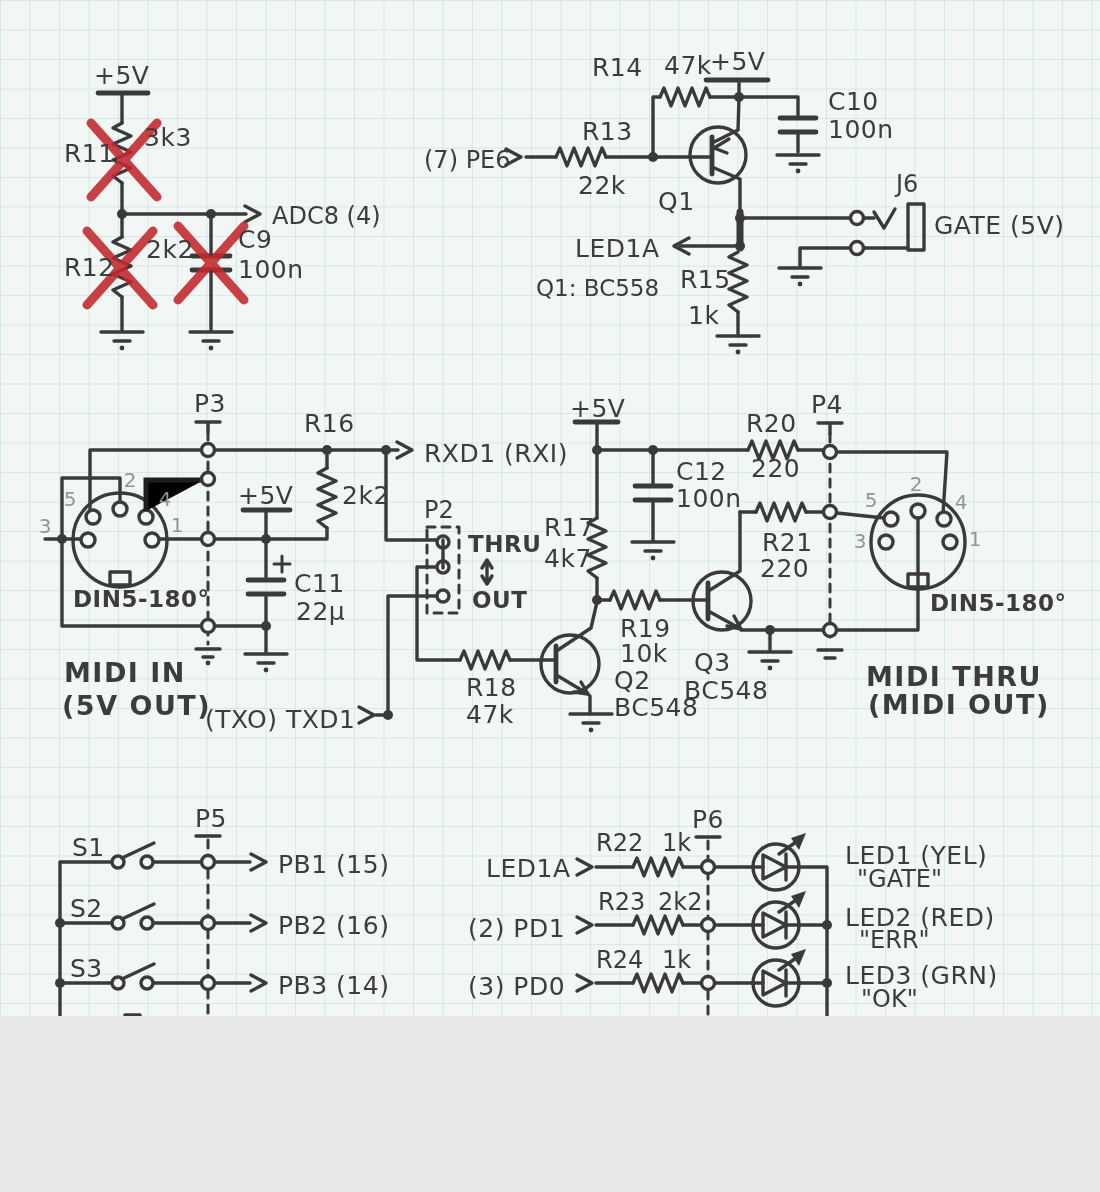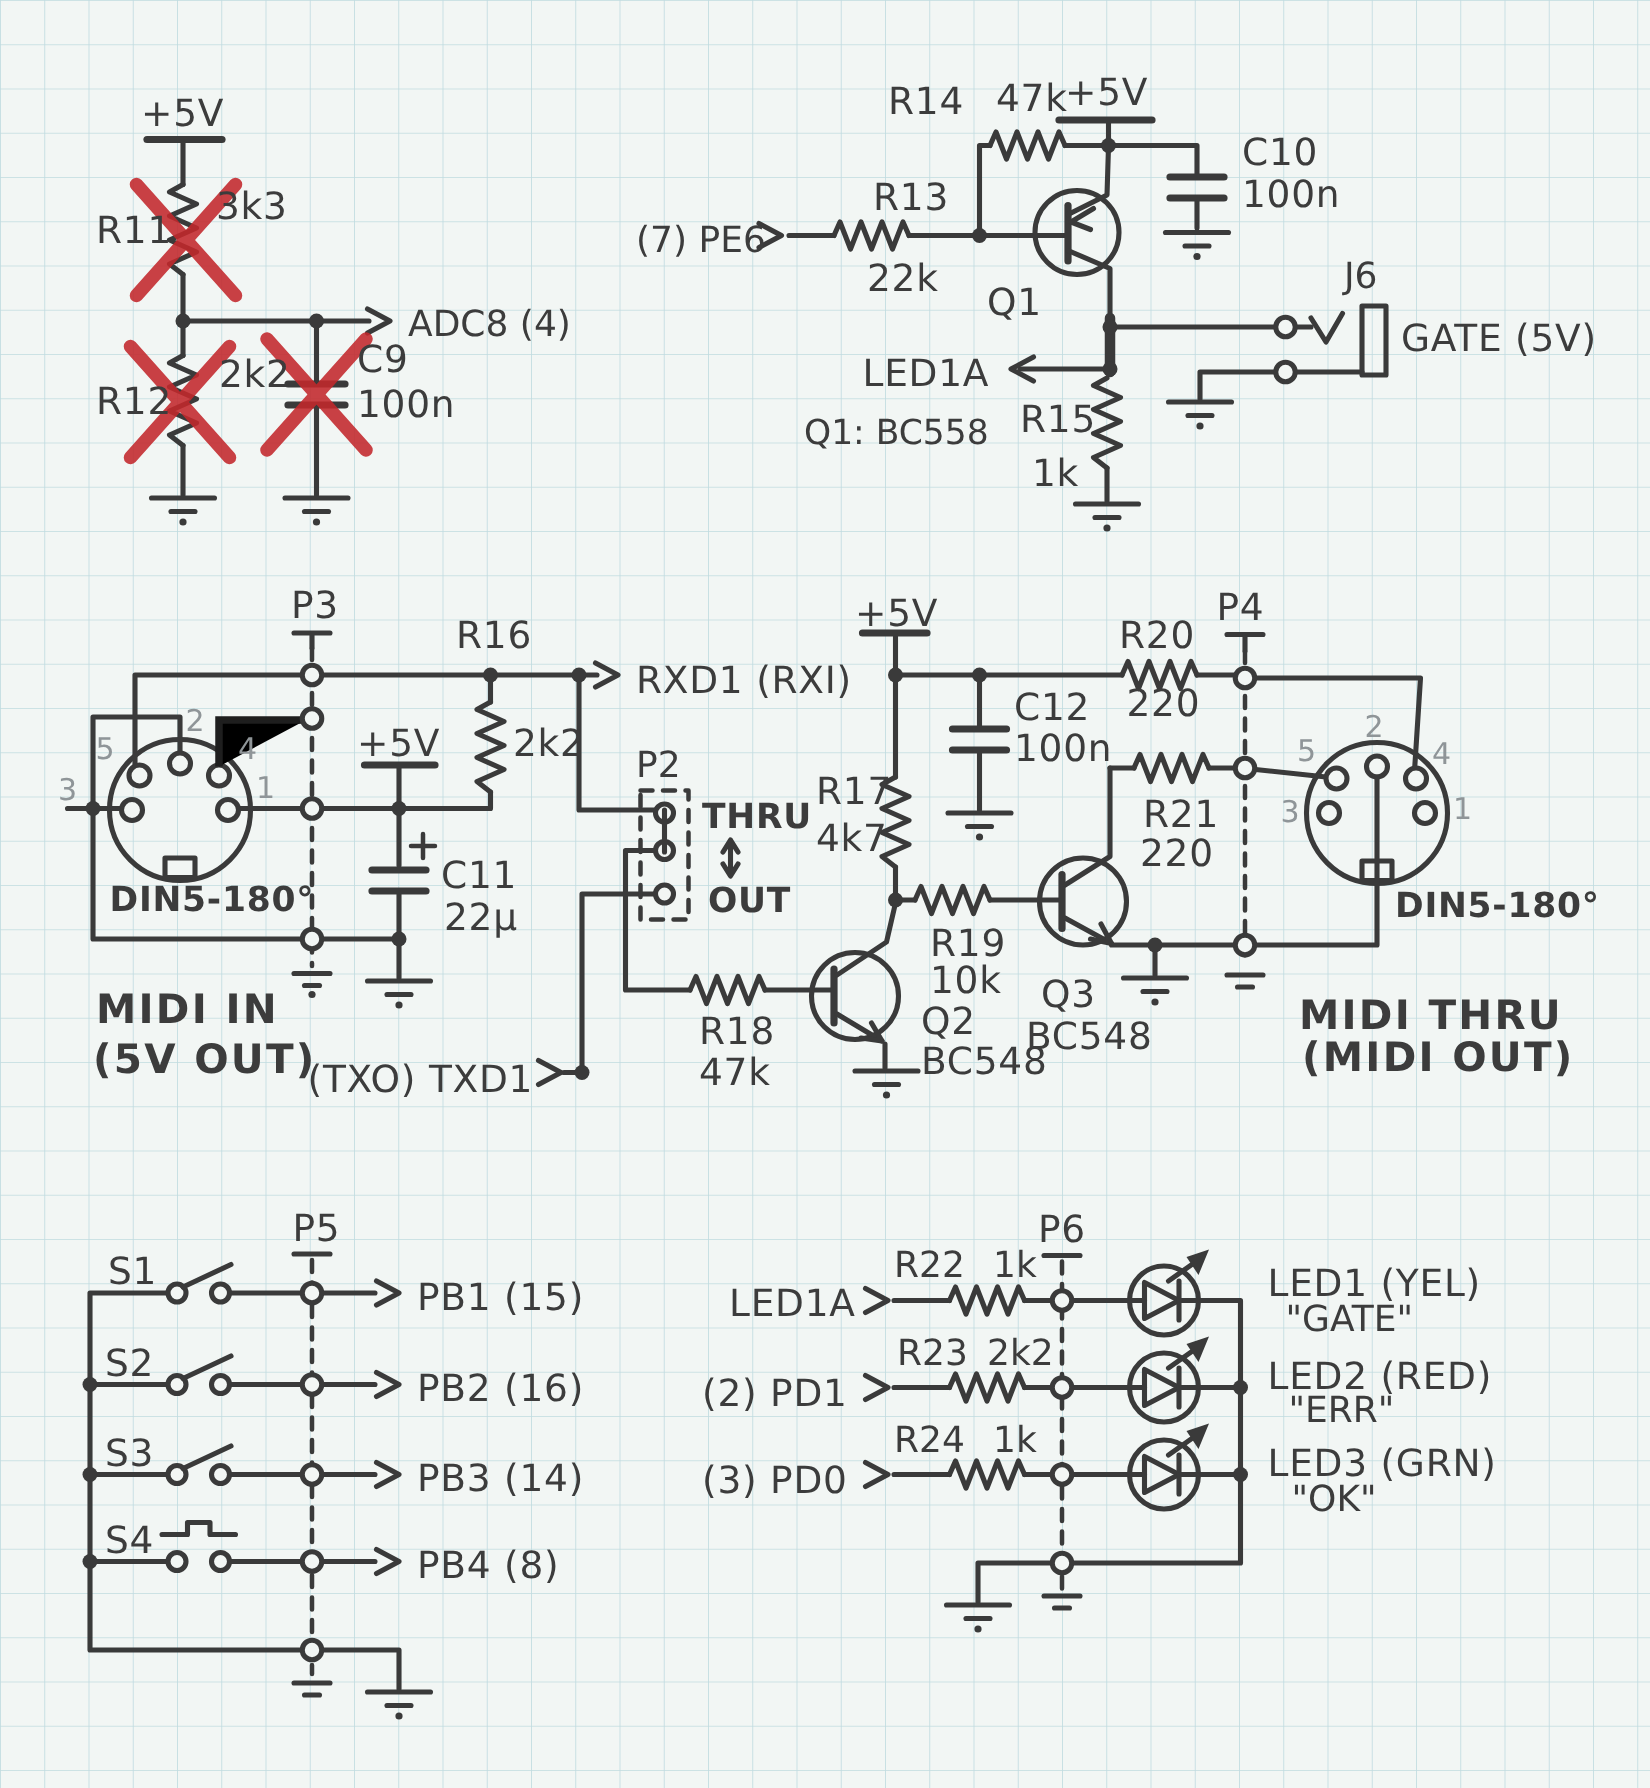--- a/index.html
+++ b/index.html
@@ -1,16 +1,16 @@
 <!DOCTYPE html>
 <html><head>
 <meta charset="utf-8">
 <style>
   html,body{margin:0;padding:0;background:#e8e8e8;}
-  .page{width:1100px;height:1192px;position:relative;background:#f0abfc;}
+  .page{width:1100px;height:1016px;position:relative;background:#f0abfc;}
   svg{display:block;font-family:"DejaVu Sans", sans-serif;}
   .ink{stroke:#3a3a3a;stroke-width:3.4;fill:none;stroke-linecap:round;stroke-linejoin:round;}
   .thick{stroke-width:4.8;}
   .vthick{stroke-width:7;}
   .dark{stroke:#1e1e1e;stroke-width:5;}
   .dash{stroke-dasharray:8 7;stroke-width:3;}
   .dot{fill:#3a3a3a;stroke:none;}
   .pinc{fill:#f2f6f4;}
   .redx{stroke:#c3282c;stroke-width:9;fill:none;stroke-linecap:round;opacity:.88;}
   text{fill:#3c3c3c;}

